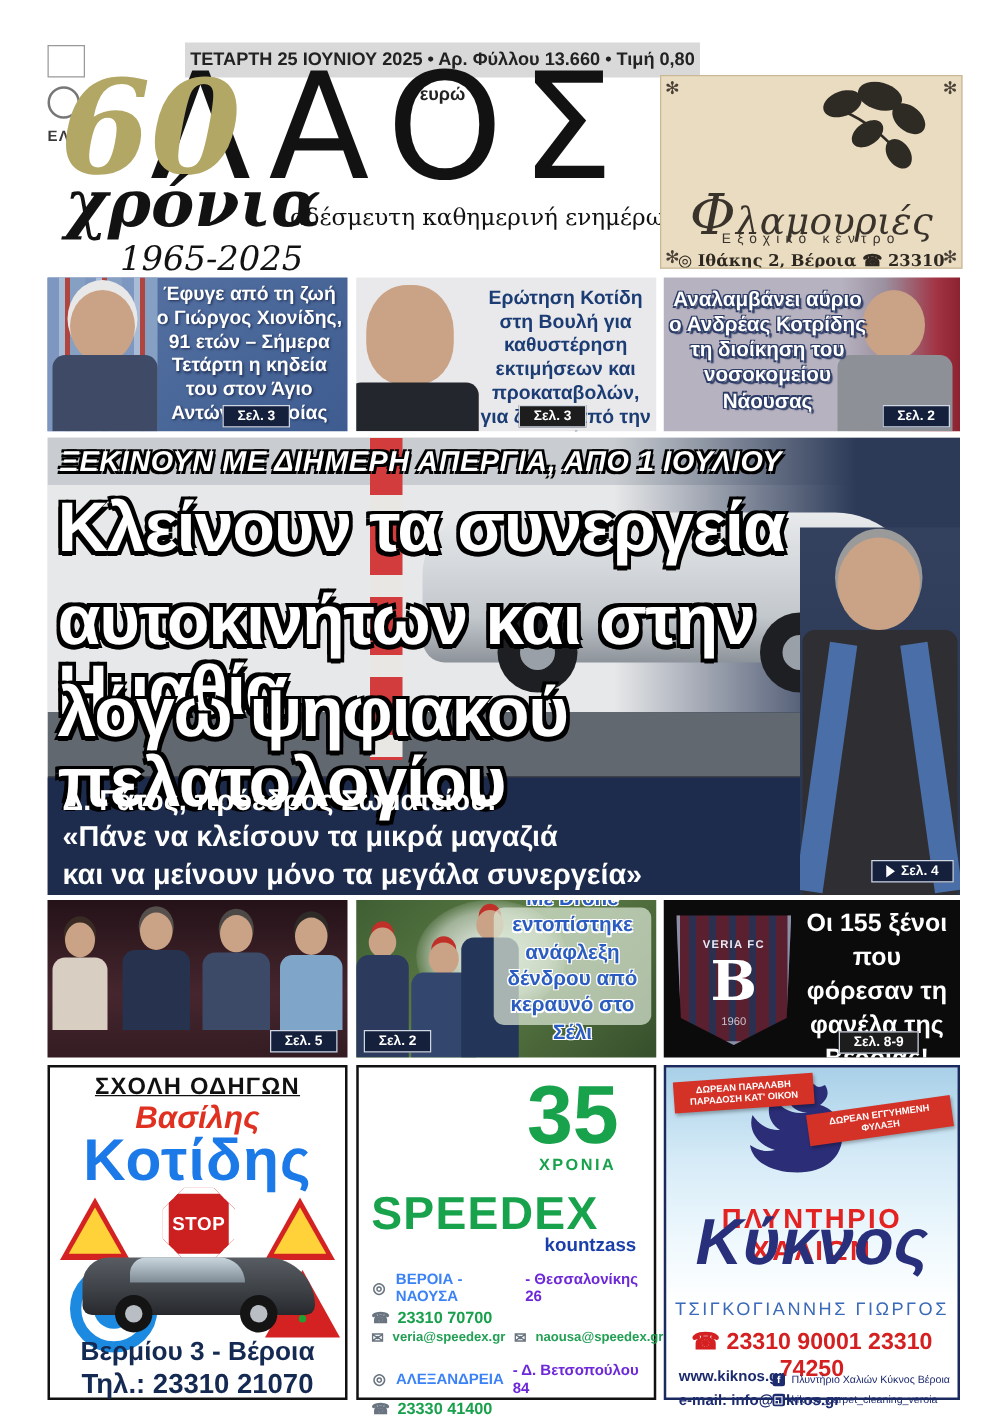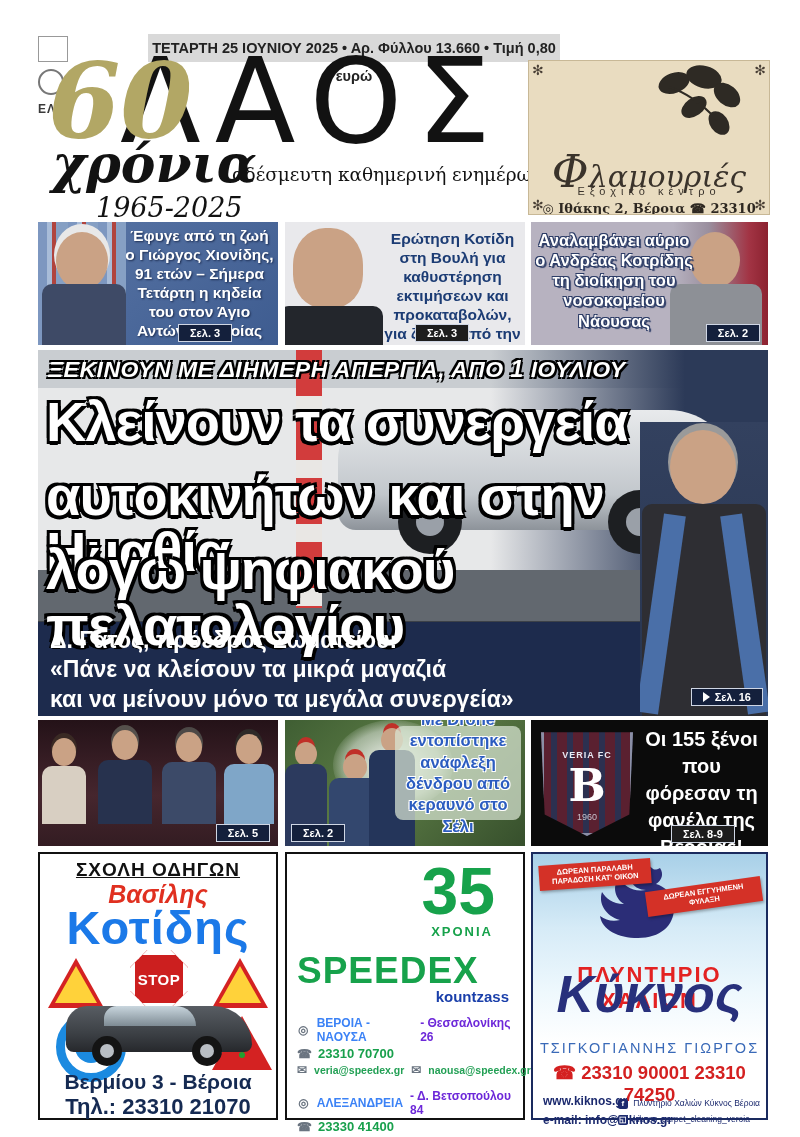--- a/index.html
+++ b/index.html
@@ -263,21 +263,21 @@
       <div>και να μείνουν μόνο τα μεγάλα συνεργεία»</div>
     </div>
     <div class="mech">
       <div class="head" style="left:30px;top:8px;width:66px;height:74px;box-shadow:0 -5px 0 2px #9a9a9a;"></div>
       <div class="torso" style="left:2px;top:82px;width:124px;height:212px;background:#2e2e33;"></div>
       <div class="abs" style="left:10px;top:92px;width:22px;height:200px;background:#4a6fa8;transform:rotate(8deg);"></div>
       <div class="abs" style="right:12px;top:92px;width:22px;height:200px;background:#4a6fa8;transform:rotate(-8deg);"></div>
     </div>
     <div class="badge16 pbadge">
       <span class="chev"></span>
-      <span>Σελ. 16</span>
+      <span>Σελ. 4</span>
     </div>
   </div>
 
   <div class="bn b1">
     <div class="head" style="left:14px;top:18px;width:24px;height:28px;box-shadow:0 -4px 0 1px #3a2a24;"></div>
     <div class="torso" style="left:4px;top:46px;width:44px;height:58px;background:#d8cfc2;"></div>
     <div class="head" style="left:74px;top:10px;width:26px;height:30px;box-shadow:0 -4px 0 1px #55504c;"></div>
     <div class="torso" style="left:60px;top:40px;width:54px;height:64px;background:#27324e;"></div>
     <div class="head" style="left:138px;top:12px;width:26px;height:30px;box-shadow:0 -4px 0 1px #4c4846;"></div>
     <div class="torso" style="left:124px;top:42px;width:54px;height:62px;background:#3c4a68;"></div>

